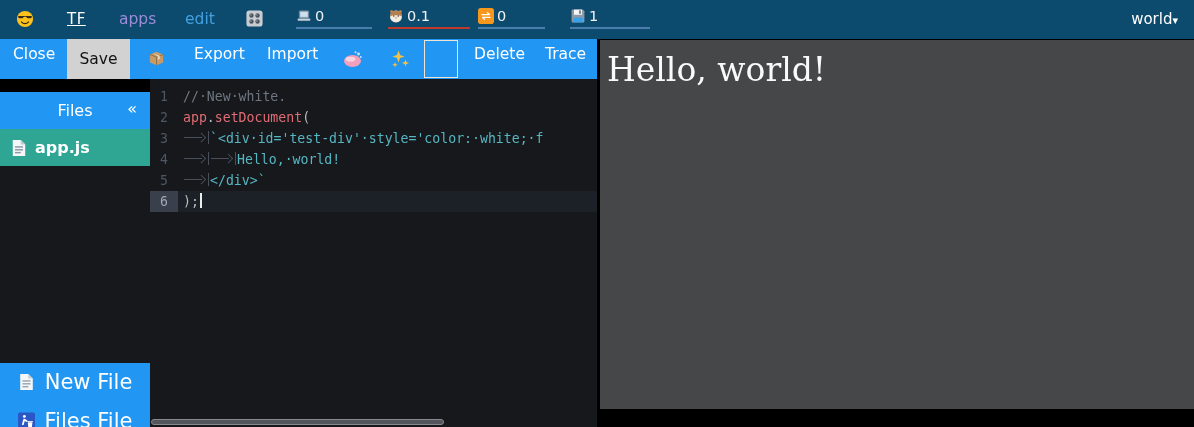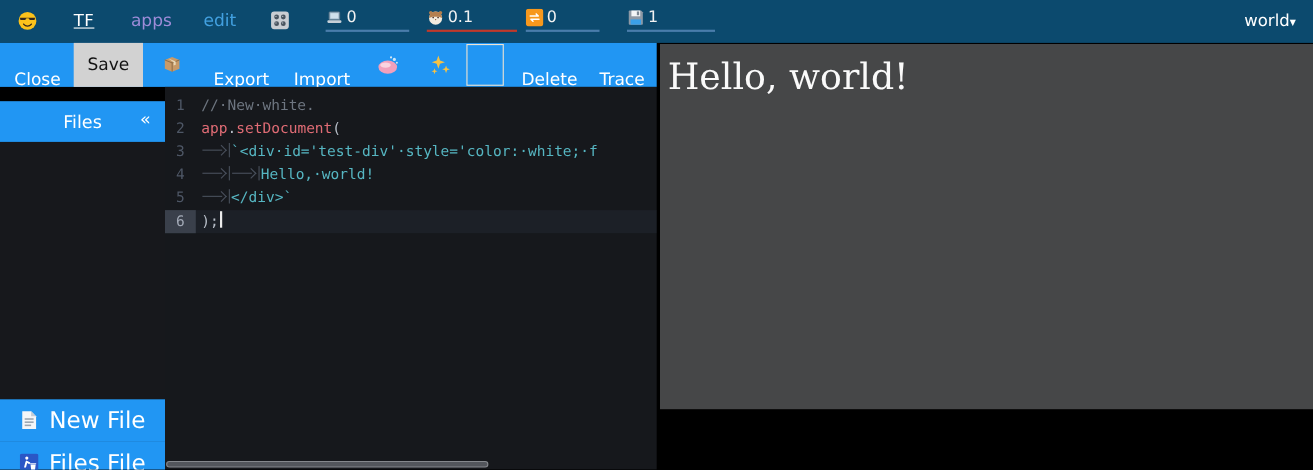--- a/index.html
+++ b/index.html
@@ -23,21 +23,21 @@
   .stat1 { left:296px; width:76px; }
   .stat2 { left:388px; width:82px; }
   .stat3 { left:478px; width:67px; }
   .stat4 { left:570px; width:80px; }
   .user-menu { right:16px; top:10px; font-size:15px; color:#fff; cursor:pointer; }
   .caret { font-size:11px; }
 
   
   .toolbar { position:absolute; top:39px; left:0; width:597px; height:40px; background:#2196f3; color:#fff; font-size:15.5px; }
   .toolbar > * { position:absolute; }
-  .tb-txt { top:24px; cursor:pointer; }
+  .tb-txt { top:6px; cursor:pointer; }
   .tb-close { left:13px; }
   .tb-save { left:67px; top:0; width:63px; height:40px; background:#d2d2d2; color:#121212; border:none; font-size:15.5px; font-family:inherit; cursor:pointer; }
   .tb-package { left:147px; top:10px; width:19px; height:19px; }
   .tb-export { left:194px; }
   .tb-import { left:267px; }
   .tb-soap { left:343px; top:11px; width:20px; height:18px; }
   .tb-sparkles { left:390px; top:10px; width:20px; height:20px; }
   .tb-empty { left:424px; top:1px; width:34px; height:38px; background:transparent; border:1px solid #efe4d3; cursor:pointer; }
   .tb-delete { left:474px; }
   .tb-trace { left:545px; }
@@ -65,21 +65,21 @@
   .tok-red { color:#e06c75; }
   .tok-punct { color:#b6bdc7; }
   .tok-string { color:#56b6c2; }
   .tab { display:inline-block; position:relative; width:26px; height:13px; margin-right:1px; border-right:1.5px solid #49505c; vertical-align:-1px; }
   .tab::before { content:""; position:absolute; left:1px; right:6px; top:6px; border-top:1.5px solid #49505c; }
   .tab::after { content:""; position:absolute; right:4px; top:3.2px; width:5.5px; height:5.5px; border-top:1.5px solid #49505c; border-right:1.5px solid #49505c; transform:rotate(45deg); }
   .cursor { display:inline-block; width:2px; height:15px; background:#ececec; vertical-align:-2px; margin-left:1px; }
   .hscrollbar { position:absolute; left:1px; bottom:2px; width:293px; height:6px; background:#53565c; border:1px solid #85888d; border-radius:3px; cursor:pointer; }
 
   
-  .preview { position:absolute; top:40px; left:600px; width:594px; height:332px; background:#464748; overflow:hidden; }
+  .preview { position:absolute; top:40px; left:600px; width:594px; height:369px; background:#464748; overflow:hidden; }
   .preview-text { padding:12px 0 0 7px; font-family:"DejaVu Serif","Liberation Serif",serif; font-size:33px; color:#fafafa; line-height:1.1; }
 </style>
 </head>
 <body>
 
 <div id="app">
 
   <div class="topbar">
     <span class="icon logo">
       <svg viewBox="0 0 20 20">
@@ -187,20 +187,32 @@
     <button class="tb-empty"></button>
     <span class="tb-txt tb-delete">Delete</span>
     <span class="tb-txt tb-trace">Trace</span>
   </div>
 
   <div class="sidebar">
     <div class="files-header">
       <span>Files</span>
       <span class="collapse">«</span>
     </div>
+    <div class="file-row">
+      <span class="icon">
+        <svg viewBox="0 0 18 20">
+            <path d="M2 1h9l5 5v13H2z" fill="#f4f6f8"></path>
+            <path d="M11 1l5 5h-5z" fill="#c2ccd5"></path>
+            <rect x="4.5" y="8" width="9" height="1.6" fill="#8a97a5"></rect>
+            <rect x="4.5" y="11.2" width="9" height="1.6" fill="#8a97a5"></rect>
+            <rect x="4.5" y="14.4" width="6.5" height="1.6" fill="#8a97a5"></rect>
+          </svg>
+      </span>
+      <span class="file-name">app.js</span>
+    </div>
     <div class="sidebar-spacer"></div>
     <button class="side-btn">
       <span class="icon">
         <svg viewBox="0 0 18 20">
             <path d="M2 1h9l5 5v13H2z" fill="#f4f6f8"></path>
             <path d="M11 1l5 5h-5z" fill="#c2ccd5"></path>
             <rect x="4.5" y="8" width="9" height="1.6" fill="#9aa6b2"></rect>
             <rect x="4.5" y="11.2" width="9" height="1.6" fill="#9aa6b2"></rect>
             <rect x="4.5" y="14.4" width="6.5" height="1.6" fill="#9aa6b2"></rect>
           </svg>

